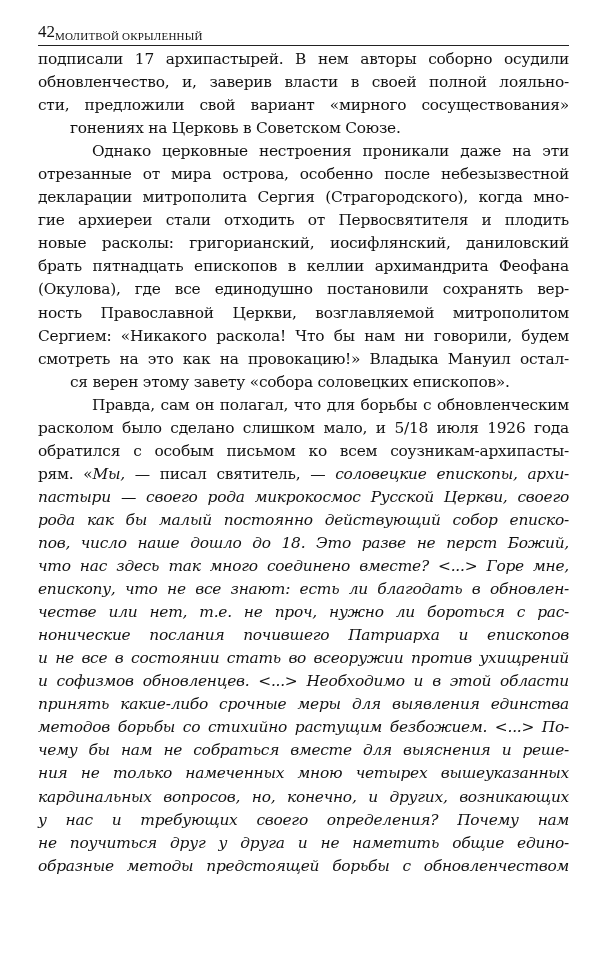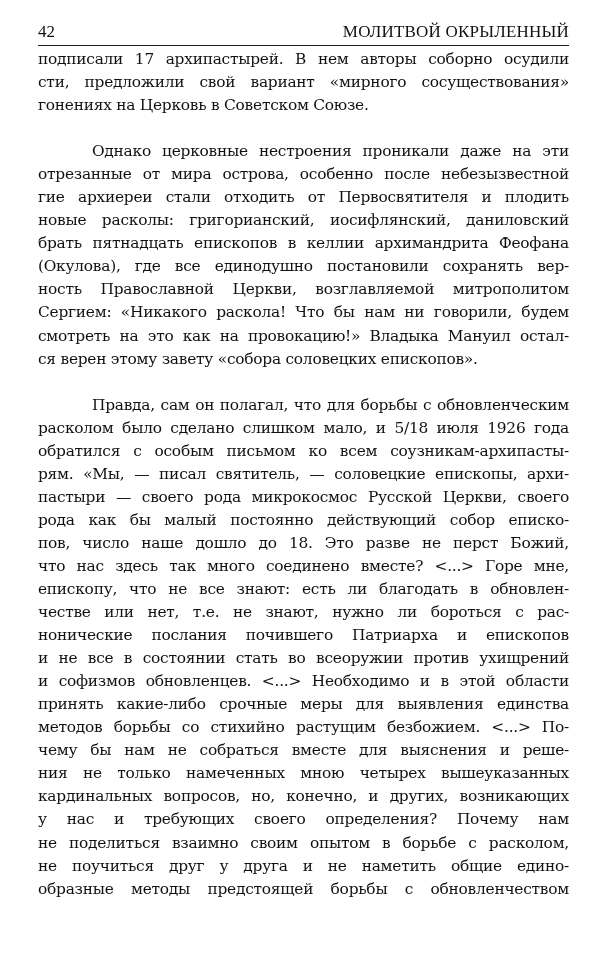--- a/index.html
+++ b/index.html
@@ -1,67 +1,68 @@
 <!DOCTYPE html>
 <html><head>
 <meta charset="utf-8">
 <style>
   html, body { margin:0; padding:0; background:#ffffff; }
   body { width:600px; height:960px; overflow:hidden; position:relative; }
   .page { position:absolute; left:38px; top:20px; width:531px; color:#111; }
-  .header { display:flex; justify-content:space-between; align-items:flex-end;
+  .header { display:flex; justify-content:flex-start; align-items:flex-end;
             font-family:"Liberation Serif","DejaVu Serif",serif; font-size:17px;
             height:22px; border-bottom:1.5px solid #222; padding-bottom:3px; }
   .header .num { font-size:17px; }
-  .header .title { font-size:17px; letter-spacing:0.2px; }
+  .header .title { font-size:11px; letter-spacing:0.2px; }
   .body { margin-top:2px; font-family:"DejaVu Serif","Liberation Serif",serif;
           font-size:15.4px; line-height:23.05px; text-align:justify; letter-spacing:-0.25px; }
   .line { display:block; text-align:justify; text-align-last:justify; white-space:nowrap; overflow:visible; height:23.05px; }
-  .line.last { text-align-last:left; }
-  .line.indent { padding-left:54px;margin-top:23px; }
-  .it { }
+  .line.last { text-align-last:left;margin-left:32px; }
+  .line.indent { padding-left:54px; }
+  .it { font-style:italic; }
 </style>
 </head>
 <body>
 
 <div class="page">
   <div class="header">
     <span class="num">42</span>
     <span class="title">МОЛИТВОЙ ОКРЫЛЕННЫЙ</span>
   </div>
   <div class="body" id="body">
       <span class="line"><span>подписали 17 архипастырей. В нем авторы соборно осудили</span></span>
+      <span class="line"><span>обновленчество, и, заверив власти в своей полной лояльно-</span></span>
       <span class="line"><span>сти, предложили свой вариант «мирного сосуществования»</span></span>
       <span class="line last"><span>гонениях на Церковь в Советском Союзе.</span></span>
       <span class="line indent"><span>Однако церковные нестроения проникали даже на эти</span></span>
       <span class="line"><span>отрезанные от мира острова, особенно после небезызвестной</span></span>
+      <span class="line"><span>декларации митрополита Сергия (Страгородского), когда мно-</span></span>
       <span class="line"><span>гие архиереи стали отходить от Первосвятителя и плодить</span></span>
       <span class="line"><span>новые расколы: григорианский, иосифлянский, даниловский</span></span>
       <span class="line"><span>брать пятнадцать епископов в келлии архимандрита Феофана</span></span>
       <span class="line"><span>(Окулова), где все единодушно постановили сохранять вер-</span></span>
       <span class="line"><span>ность Православной Церкви, возглавляемой митрополитом</span></span>
       <span class="line"><span>Сергием: «Никакого раскола! Что бы нам ни говорили, будем</span></span>
       <span class="line"><span>смотреть на это как на провокацию!» Владыка Мануил остал-</span></span>
       <span class="line last"><span>ся верен этому завету «собора соловецких епископов».</span></span>
       <span class="line indent"><span>Правда, сам он полагал, что для борьбы с обновленческим</span></span>
       <span class="line"><span>расколом было сделано слишком мало, и 5/18 июля 1926 года</span></span>
       <span class="line"><span>обратился с особым письмом ко всем соузникам-архипасты-</span></span>
       <span class="line"><span>рям. «</span><span class="it">Мы,</span><span> — писал святитель, — </span><span class="it">соловецкие епископы, архи-</span></span>
       <span class="line it"><span>пастыри — своего рода микрокосмос Русской Церкви, своего</span></span>
       <span class="line it"><span>рода как бы малый постоянно действующий собор еписко-</span></span>
       <span class="line it"><span>пов, число наше дошло до 18. Это разве не перст Божий,</span></span>
       <span class="line it"><span>что нас здесь так много соединено вместе? &lt;...&gt; Горе мне,</span></span>
       <span class="line it"><span>епископу, что не все знают: есть ли благодать в обновлен-</span></span>
-      <span class="line it"><span>честве или нет, т.е. не знают, нужно ли бороться с рас-</span></span>
+      <span class="line it"><span>честве или нет, т.е. не проч, нужно ли бороться с рас-</span></span>
       <span class="line it"><span>нонические послания почившего Патриарха и епископов</span></span>
       <span class="line it"><span>и не все в состоянии стать во всеоружии против ухищрений</span></span>
       <span class="line it"><span>и софизмов обновленцев. &lt;...&gt; Необходимо и в этой области</span></span>
       <span class="line it"><span>принять какие-либо срочные меры для выявления единства</span></span>
       <span class="line it"><span>методов борьбы со стихийно растущим безбожием. &lt;...&gt; По-</span></span>
       <span class="line it"><span>чему бы нам не собраться вместе для выяснения и реше-</span></span>
       <span class="line it"><span>ния не только намеченных мною четырех вышеуказанных</span></span>
       <span class="line it"><span>кардинальных вопросов, но, конечно, и других, возникающих</span></span>
       <span class="line it"><span>у нас и требующих своего определения? Почему нам</span></span>
-      <span class="line it"><span>не поделиться взаимно своим опытом в борьбе с расколом,</span></span>
       <span class="line it"><span>не поучиться друг у друга и не наметить общие едино-</span></span>
       <span class="line it"><span>образные методы предстоящей борьбы с обновленчеством</span></span>
     </div>
 </div>
 
 </body></html>

